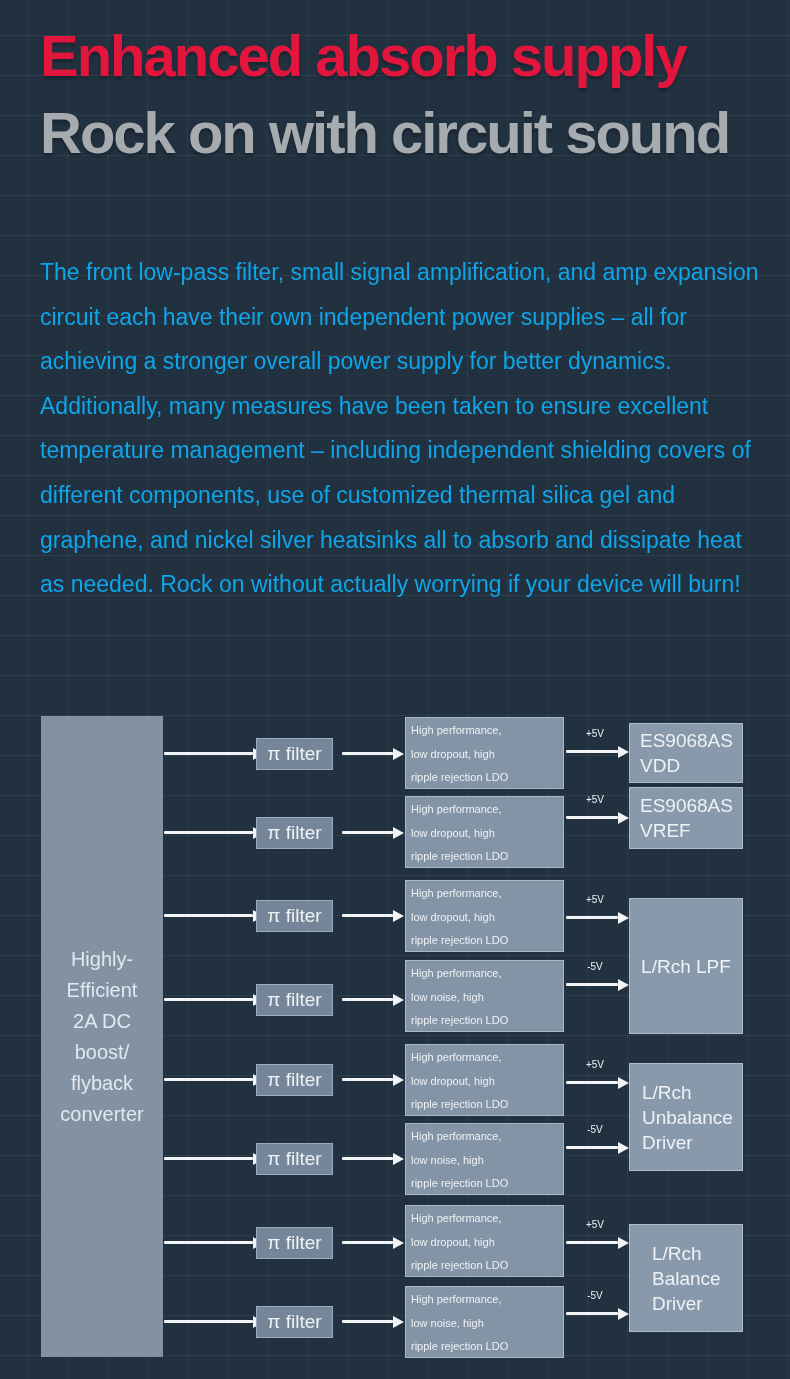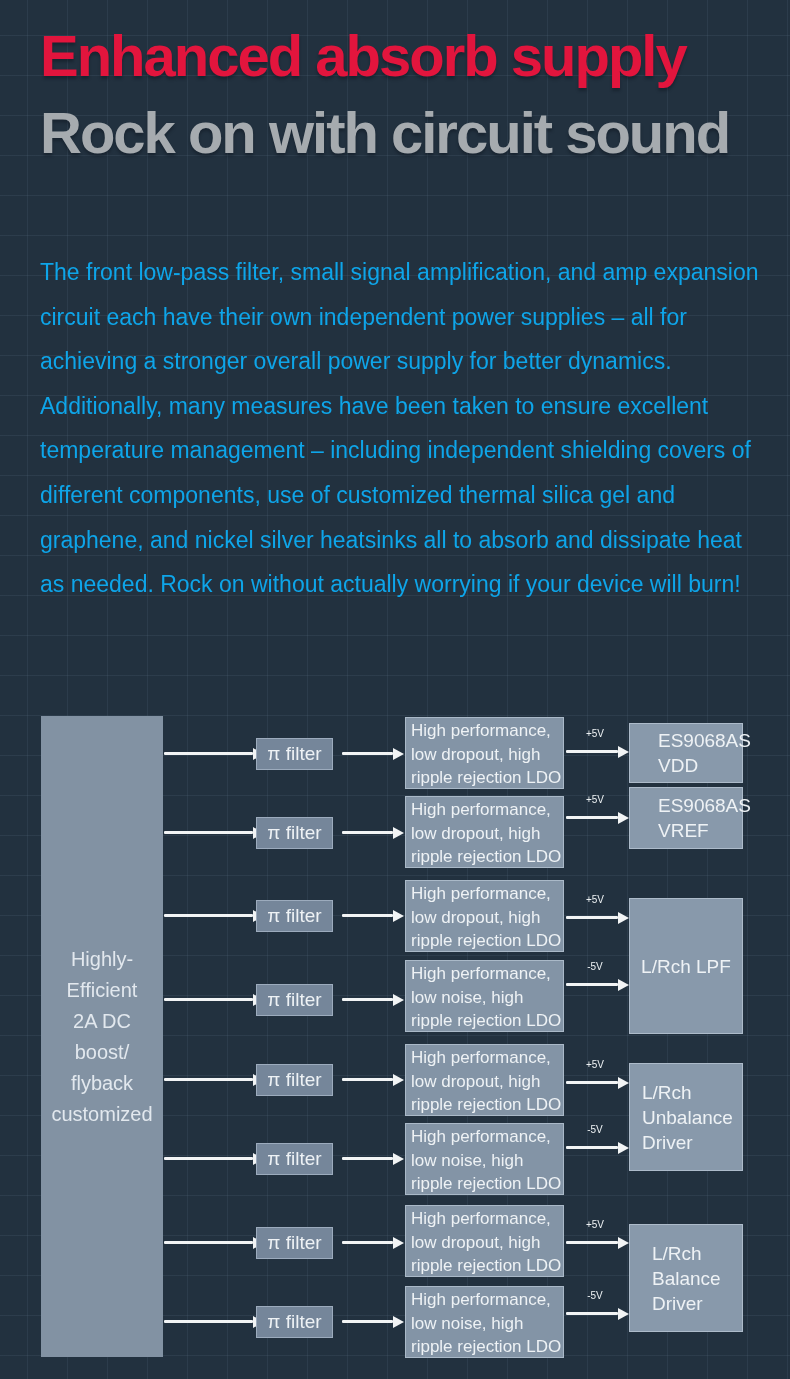--- a/index.html
+++ b/index.html
@@ -40,30 +40,30 @@
   }
   .pi{
     left:256px;width:77px;height:32px;
     background:#75869a;border:1px solid rgba(205,218,232,0.45);
     display:flex;align-items:center;justify-content:center;
     font-size:19px;
   }
   .ldo{
     left:405px;width:159px;height:72px;
     background:#8394a6;border:1px solid rgba(210,222,234,0.5);
-    font-size:17px;line-height:23.5px;
+    font-size:11px;line-height:23.5px;
     padding:1px 0 0 5px;
   }
   .out{
     left:629px;width:114px;
     background:#8899ab;border:1px solid rgba(210,222,234,0.5);
     display:flex;align-items:center;
     font-size:19px;line-height:25px;
   }
-  .out.pad14{padding-left:28px;}
+  .out.pad14{padding-left:10px;}
   .out.center{justify-content:center;}
   .out.pad12{padding-left:12px;}
   .out.pad22{padding-left:22px;}
   
   .arrow{
     position:absolute;height:3px;background:#f2f4f5;border-radius:1px;
   }
   .arrow::after{
     content:"";position:absolute;right:-11px;top:-4.5px;
     border-left:11px solid #f2f4f5;
@@ -82,21 +82,21 @@
 <div class="abs subtitle">Rock on with circuit sound</div>
 <div class="abs bodytext">The front low-pass filter, small signal amplification, and amp expansion circuit each have their own independent power supplies – all for achieving a stronger overall power supply for better dynamics. Additionally, many measures have been taken to ensure excellent temperature management – including independent shielding covers of different components, use of customized thermal silica gel and graphene, and nickel silver heatsinks all to absorb and dissipate heat as needed. Rock on without actually worrying if your device will burn!</div>
 
 <div>
 
   <div class="box src prelines">Highly-
 Efficient
 2A DC
 boost/
 flyback
-customized</div>
+converter</div>
 
   <div class="arrow" style="left:164px;top:752px;width:89px"></div>
   <div class="box pi" style="top:738px">π filter</div>
   <div class="arrow" style="left:342px;top:752px;width:51px"></div>
   <div class="box ldo prelines" style="top:717px">High performance,
 low dropout, high
 ripple rejection LDO</div>
   <div class="vlabel" style="top:728px">+5V</div>
   <div class="arrow" style="left:566px;top:750px;width:52px"></div>
 

